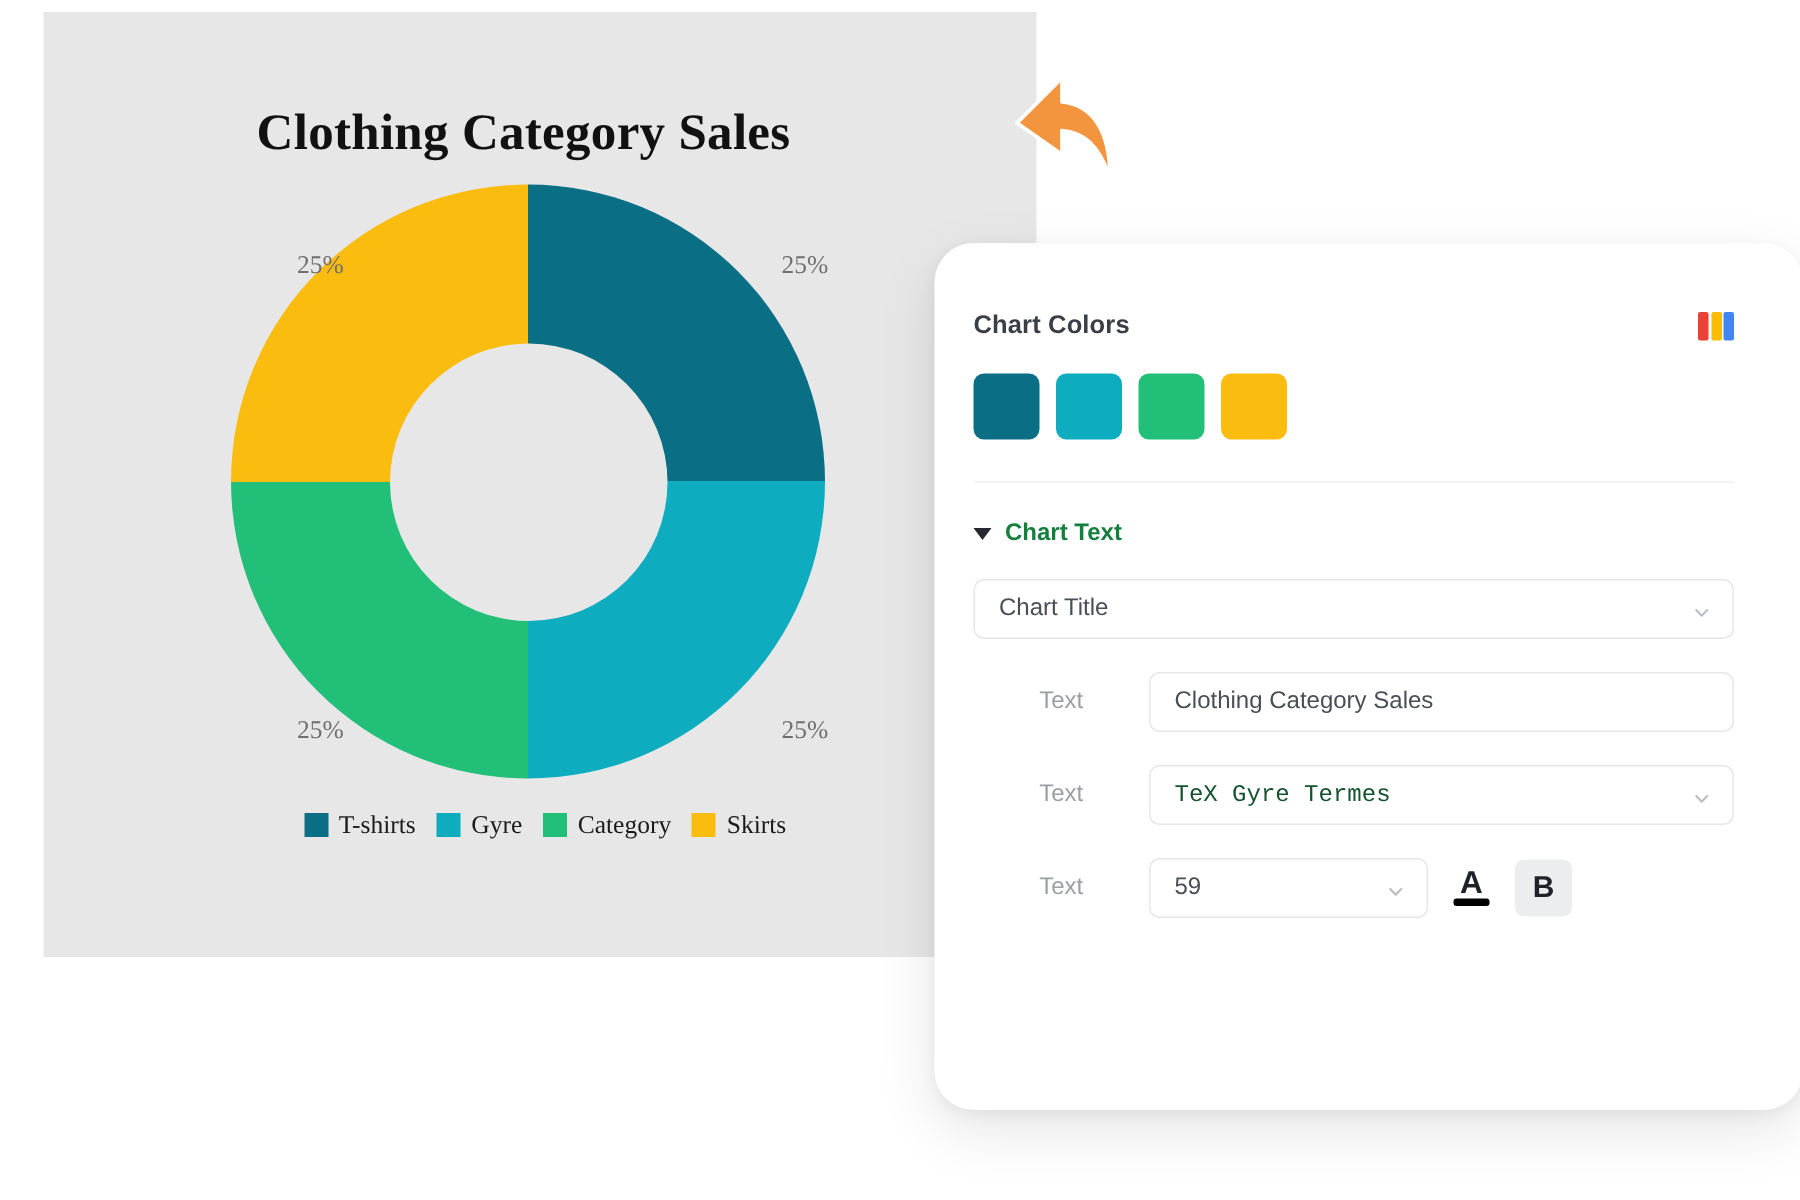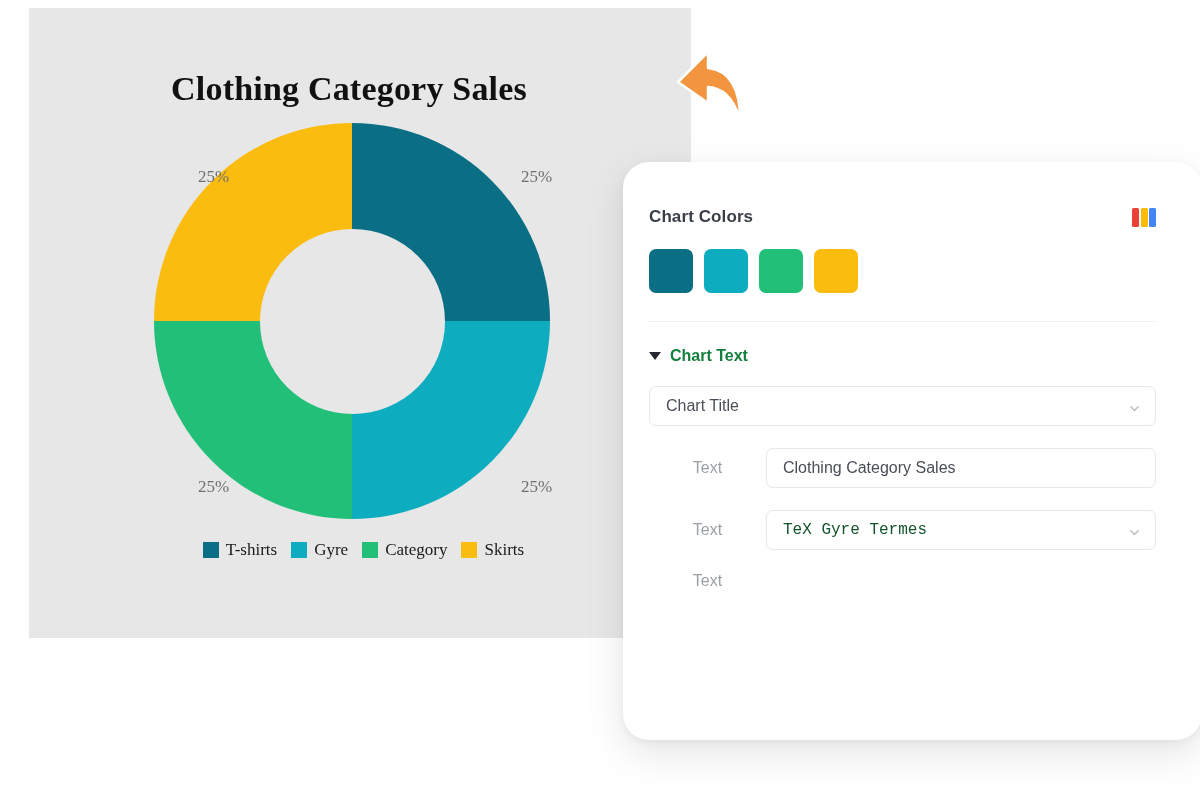--- a/index.html
+++ b/index.html
@@ -355,17 +355,34 @@
           <span>TeX Gyre Termes</span>
           <svg class="chev" viewBox="0 0 12 12">
             <path d="M2 4 L6 8.2 L10 4" fill="none" stroke="#b9bdc4" stroke-width="1.5" stroke-linecap="round" stroke-linejoin="round"></path>
           </svg>
         </div>
       </div>
     </div>
 
     <div class="row style-row">
       <div class="row-label">Text</div>
+      <div class="row-control">
+        <div class="style-select">
+          <div class="field">
+            <span>59</span>
+            <svg class="chev" viewBox="0 0 12 12">
+              <path d="M2 4 L6 8.2 L10 4" fill="none" stroke="#b9bdc4" stroke-width="1.5" stroke-linecap="round" stroke-linejoin="round"></path>
+            </svg>
+          </div>
+        </div>
+        <div class="icon-btn">
+          <span class="glyph-A">A</span>
+          <span class="underbar"></span>
+        </div>
+        <div class="icon-btn active">
+          <span class="glyph-B">B</span>
+        </div>
+      </div>
     </div>
 
 
   </div>
 </div>
 
 </body></html>

